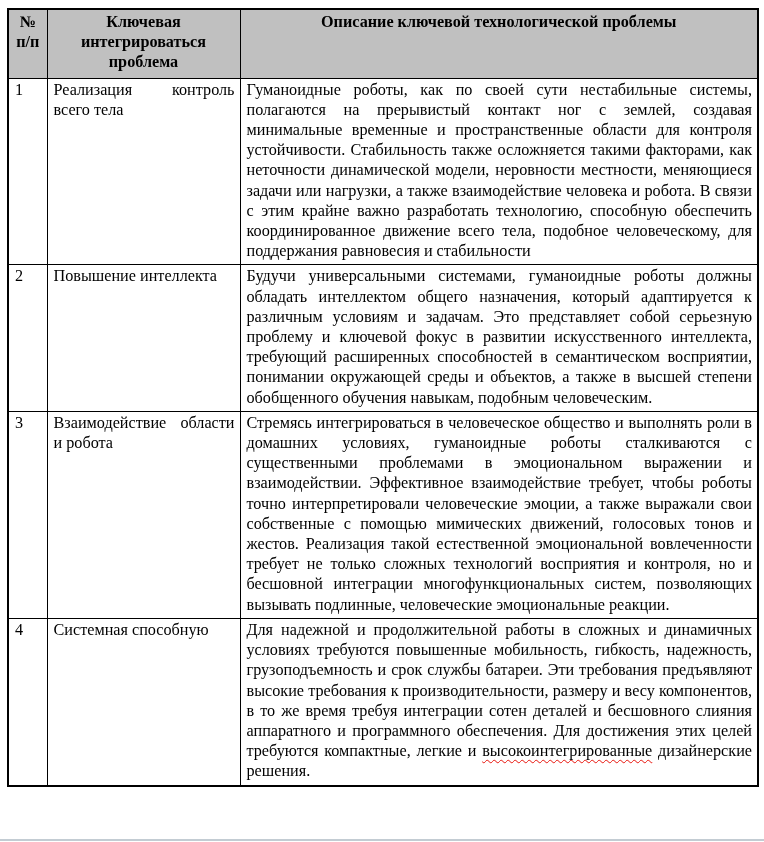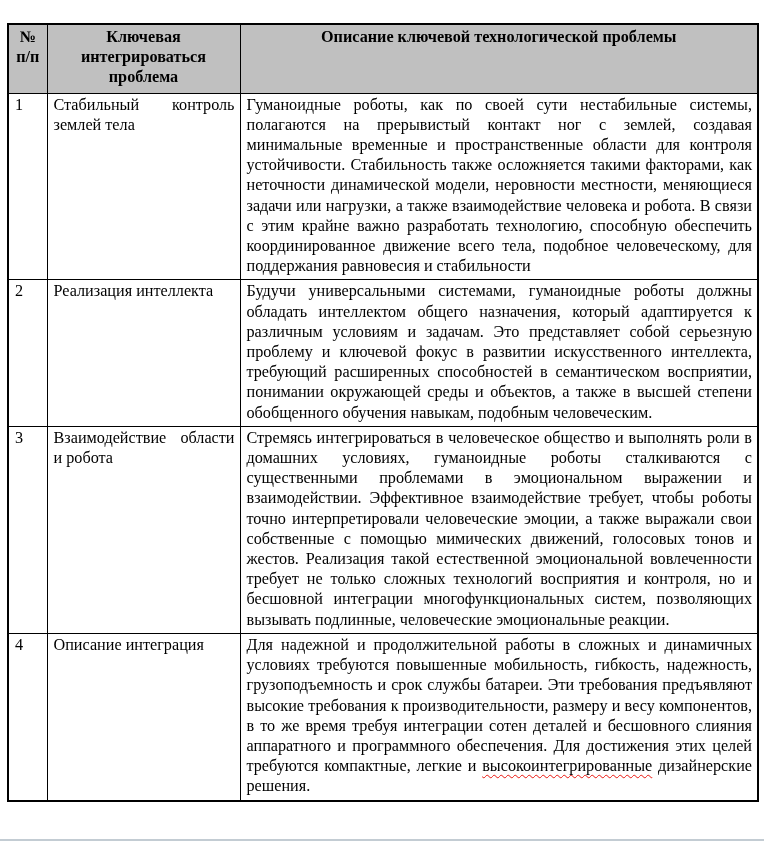--- a/index.html
+++ b/index.html
@@ -16,21 +16,21 @@
     width: 764px; height: 842px;
     background: var(--page-bg);
     font-family: "Liberation Serif", serif;
     position: relative;
     overflow: hidden;
   }
   .doc-table {
     border-collapse: collapse;
     table-layout: fixed;
     width: 750px;
-    margin: 23px 7px 0 7px;
+    margin: 8px 7px 0 7px;
     border: 2px solid var(--border-color);
   }
   .doc-table col.c-num { width: 39px; }
   .doc-table col.c-problem { width: 193px; }
   .doc-table col.c-desc { width: 518px; }
   .doc-table th, .doc-table td {
     border: 1.5px solid var(--border-color);
     vertical-align: top;
     color: var(--text-color);
     font-size: 16.2px;
@@ -75,34 +75,34 @@
   <thead>
     <tr>
       <th>№ п/п</th>
       <th>Ключевая интегрироваться проблема</th>
       <th>Описание ключевой технологической проблемы</th>
     </tr>
   </thead>
   <tbody>
     <tr>
       <td class="num-cell">1</td>
-      <td class="problem-cell">Стабильный контроль землей тела</td>
+      <td class="problem-cell">Реализация контроль всего тела</td>
       <td class="desc-cell">Гуманоидные роботы, как по своей сути нестабильные системы, полагаются на прерывистый контакт ног с землей, создавая минимальные временные и пространственные области для контроля устойчивости. Стабильность также осложняется такими факторами, как неточности динамической модели, неровности местности, меняющиеся задачи или нагрузки, а также взаимодействие человека и робота. В связи с этим крайне важно разработать технологию, способную обеспечить координированное движение всего тела, подобное человеческому, для поддержания равновесия и стабильности</td>
     </tr>
     <tr>
       <td class="num-cell">2</td>
-      <td class="problem-cell">Реализация интеллекта</td>
+      <td class="problem-cell">Повышение интеллекта</td>
       <td class="desc-cell">Будучи универсальными системами, гуманоидные роботы должны обладать интеллектом общего назначения, который адаптируется к различным условиям и задачам. Это представляет собой серьезную проблему и ключевой фокус в развитии искусственного интеллекта, требующий расширенных способностей в семантическом восприятии, понимании окружающей среды и объектов, а также в высшей степени обобщенного обучения навыкам, подобным человеческим.</td>
     </tr>
     <tr>
       <td class="num-cell">3</td>
       <td class="problem-cell">Взаимодействие области и робота</td>
       <td class="desc-cell">Стремясь интегрироваться в человеческое общество и выполнять роли в домашних условиях, гуманоидные роботы сталкиваются с существенными проблемами в эмоциональном выражении и взаимодействии. Эффективное взаимодействие требует, чтобы роботы точно интерпретировали человеческие эмоции, а также выражали свои собственные с помощью мимических движений, голосовых тонов и жестов. Реализация такой естественной эмоциональной вовлеченности требует не только сложных технологий восприятия и контроля, но и бесшовной интеграции многофункциональных систем, позволяющих вызывать подлинные, человеческие эмоциональные реакции.</td>
     </tr>
     <tr>
       <td class="num-cell">4</td>
-      <td class="problem-cell">Описание интеграция</td>
+      <td class="problem-cell">Системная способную</td>
       <td class="desc-cell"><span>Для надежной и продолжительной работы в сложных и динамичных условиях требуются повышенные мобильность, гибкость, надежность, грузоподъемность и срок службы батареи. Эти требования предъявляют высокие требования к производительности, размеру и весу компонентов, в то же время требуя интеграции сотен деталей и бесшовного слияния аппаратного и программного обеспечения. Для достижения этих целей требуются компактные, легкие и </span><span class="misspelled">высокоинтегрированные</span><span> дизайнерские решения.</span></td>
     </tr>
   </tbody>
 </table>
 
 <div class="bottom-edge-line"></div>
 
 </body></html>

